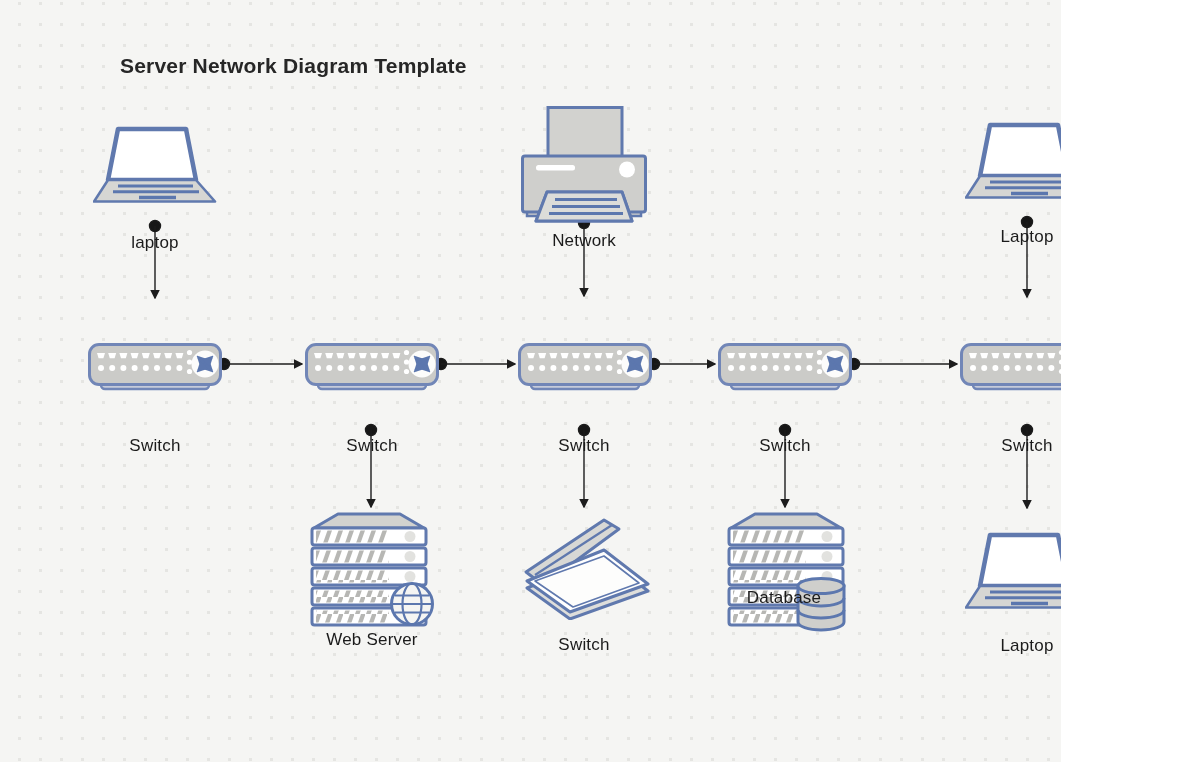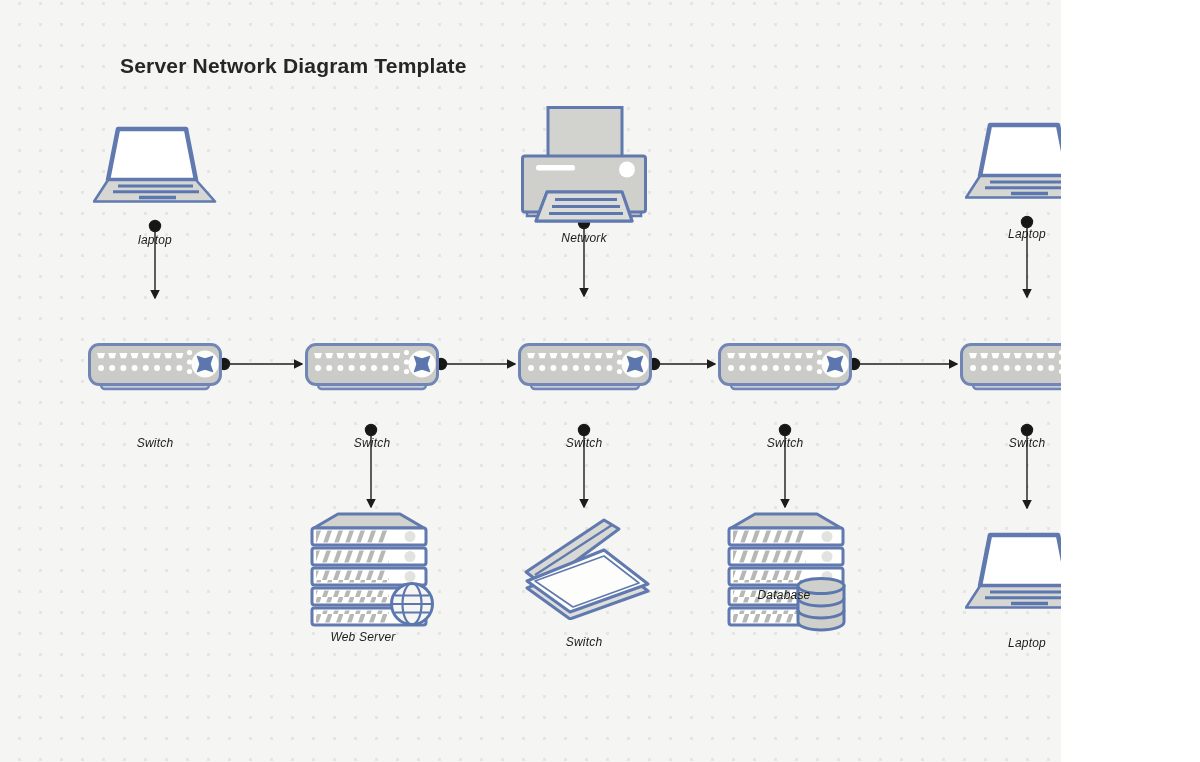--- a/index.html
+++ b/index.html
@@ -5,21 +5,21 @@
   html,body{margin:0;padding:0;}
   #canvas{
     position:relative;width:1061px;height:762px;overflow:hidden;
     background-color:#f5f5f3;
     background-image:radial-gradient(circle,#e5e5e2 1.6px,transparent 1.7px);
     background-size:21px 21px;background-position:9px 14px;
     font-family:"Liberation Sans",sans-serif;
   }
   .title{position:absolute;left:120px;top:54px;font-size:21px;font-weight:600;color:#262626;letter-spacing:.2px;}
   .node{position:absolute;}
-  .label{position:absolute;transform:translateX(-50%);font-size:12px;color:#1b1b1b;white-space:nowrap;letter-spacing:.2px;font-style:italic;}
+  .label{position:absolute;transform:translateX(-50%);font-size:17px;color:#1b1b1b;white-space:nowrap;letter-spacing:.2px;}
   .edges{position:absolute;left:0;top:0;}
   svg{display:block;}
 </style>
 </head>
 <body>
 
 <div id="canvas">
 
   <svg width="0" height="0" style="position:absolute" aria-hidden="true">
     <defs>
@@ -220,21 +220,21 @@
       <use href="#server-shape"></use>
       <g>
         <circle cx="102" cy="92" r="20.5" fill="#f5f5f3" stroke="#5c77ae" stroke-width="3"></circle>
         <ellipse cx="102" cy="92" rx="9.5" ry="20.5" fill="none" stroke="#5c77ae" stroke-width="2.2"></ellipse>
         <line x1="85" y1="83.5" x2="119" y2="83.5" stroke="#5c77ae" stroke-width="2.2"></line>
         <line x1="81.5" y1="92" x2="122.5" y2="92" stroke="#5c77ae" stroke-width="2.2"></line>
         <line x1="85" y1="100.5" x2="119" y2="100.5" stroke="#5c77ae" stroke-width="2.2"></line>
       </g>
     </svg>
   </div>
-  <div class="label" style="left:363px;top:630px">Web Server</div>
+  <div class="label" style="left:372px;top:630px">Web Server</div>
 
   <div class="node" style="left:518px;top:514px">
     <svg width="132" height="106" viewBox="0 0 132 106">
       <polygon points="8,58 86,6 101,15 25,71" fill="#d8d8d5" stroke="#6079ae" stroke-width="3" stroke-linejoin="round"></polygon>
       <line x1="17" y1="61" x2="94" y2="11" stroke="#6079ae" stroke-width="2.2"></line>
       <polygon points="9,74 86,43 130,77 52,105" fill="#dededb" stroke="#6079ae" stroke-width="3" stroke-linejoin="round"></polygon>
       <polygon points="9,67 86,36 130,70 52,98" fill="#ffffff" stroke="#6079ae" stroke-width="3" stroke-linejoin="round"></polygon>
       <polygon points="17,67 86,42 121,69 55,93" fill="#fdfdfc" stroke="#6079ae" stroke-width="1.6" stroke-linejoin="round"></polygon>
     </svg>
   </div>

